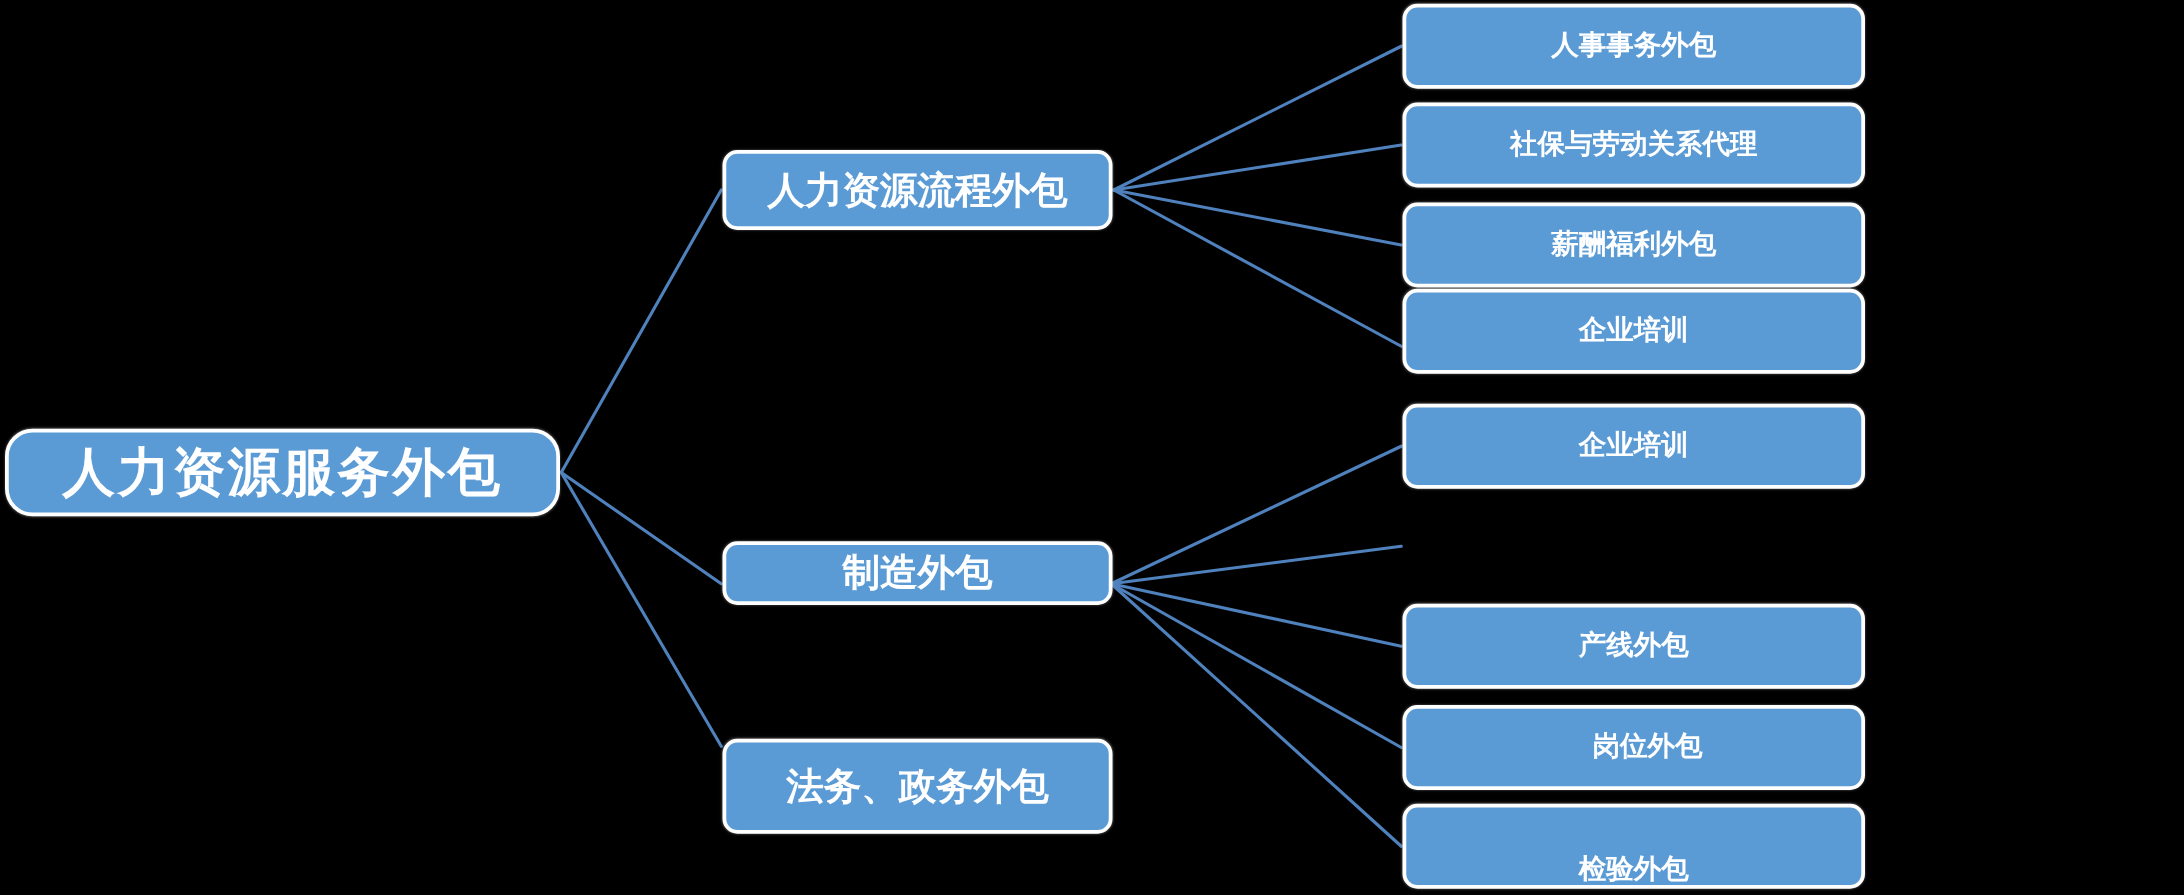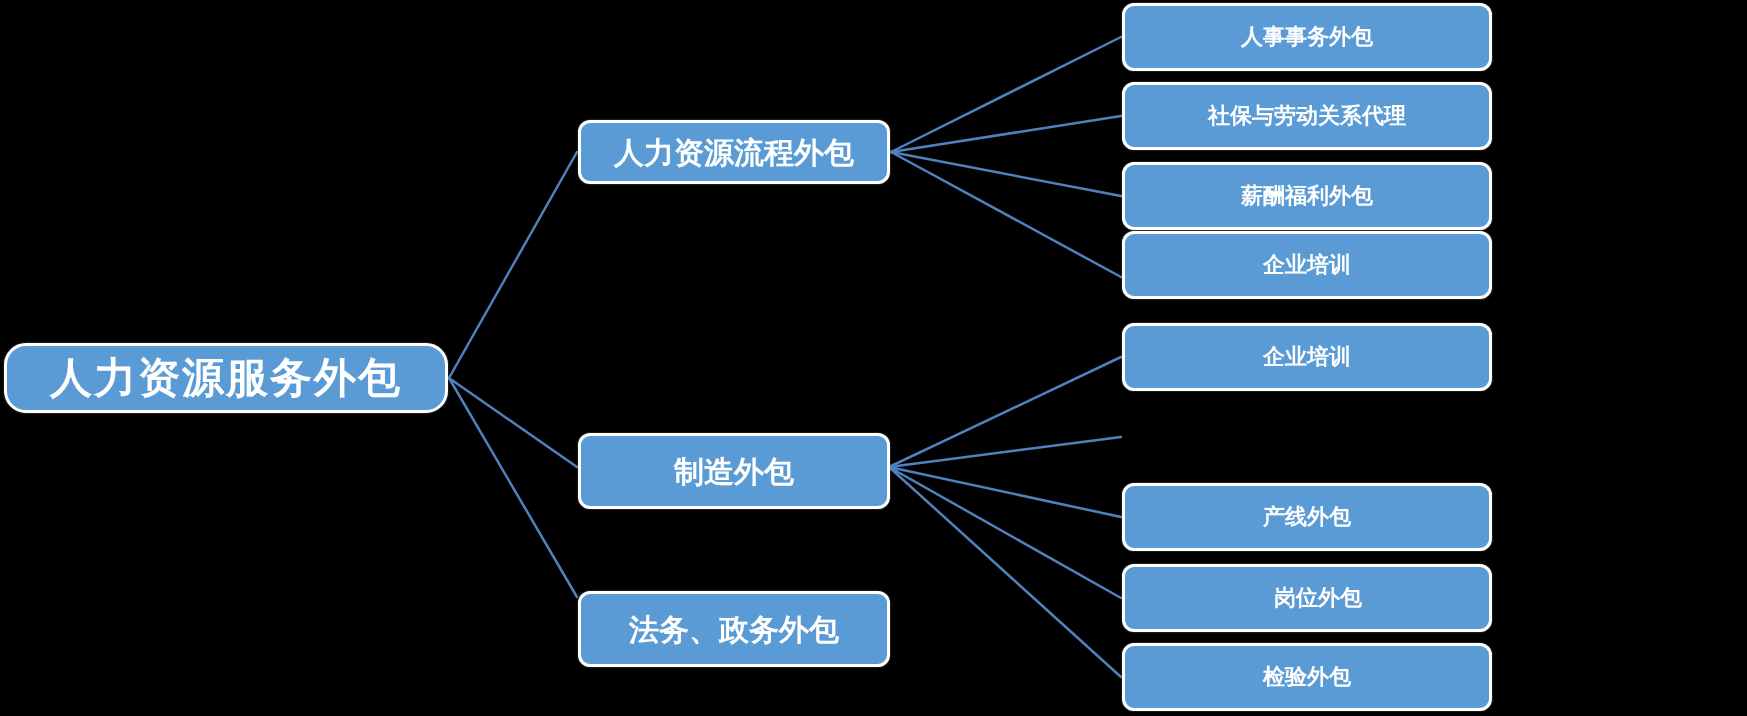--- a/index.html
+++ b/index.html
@@ -53,32 +53,32 @@
   .node-root {
     left: 4px;   top: 343px;  width: 444px; height: 70px;
     font-size: 42px;
     letter-spacing: 2px;
     border-radius: 22px;
   }
   .node-mid  { left: 578px; width: 312px; font-size: 30px; }
   .node-leaf { left: 1122px; width: 370px; height: 68px; font-size: 22px; }
 
   .node-mid-0 { top: 120px; height: 64px; }
-  .node-mid-1 { top: 433px; height: 76px; }
+  .node-mid-1 { top: 433px; height: 51px; }
   .node-mid-2 { top: 563px; height: 76px; margin-top: 28px; }
 
   .node-leaf-0 { top: 3px; }
   .node-leaf-1 { top: 82px; }
   .node-leaf-2 { top: 162px; }
   .node-leaf-3 { top: 231px; }
   .node-leaf-4 { top: 323px; }
   .node-leaf-5 { top: 403px; }
   .node-leaf-6 { top: 483px; }
   .node-leaf-7 { top: 564px; padding-left: 22px; }
-  .node-leaf-8 { top: 643px; }
+  .node-leaf-8 { top: 643px; align-items: flex-end; }
 </style>
 </head>
 <body>
 
 <div class="canvas">
 
   <svg class="connectors" viewBox="0 0 1747 716" xmlns="http://www.w3.org/2000/svg">
 
     <line x1="449" y1="378" x2="577" y2="152"></line>
     <line x1="449" y1="378" x2="577" y2="467"></line>

